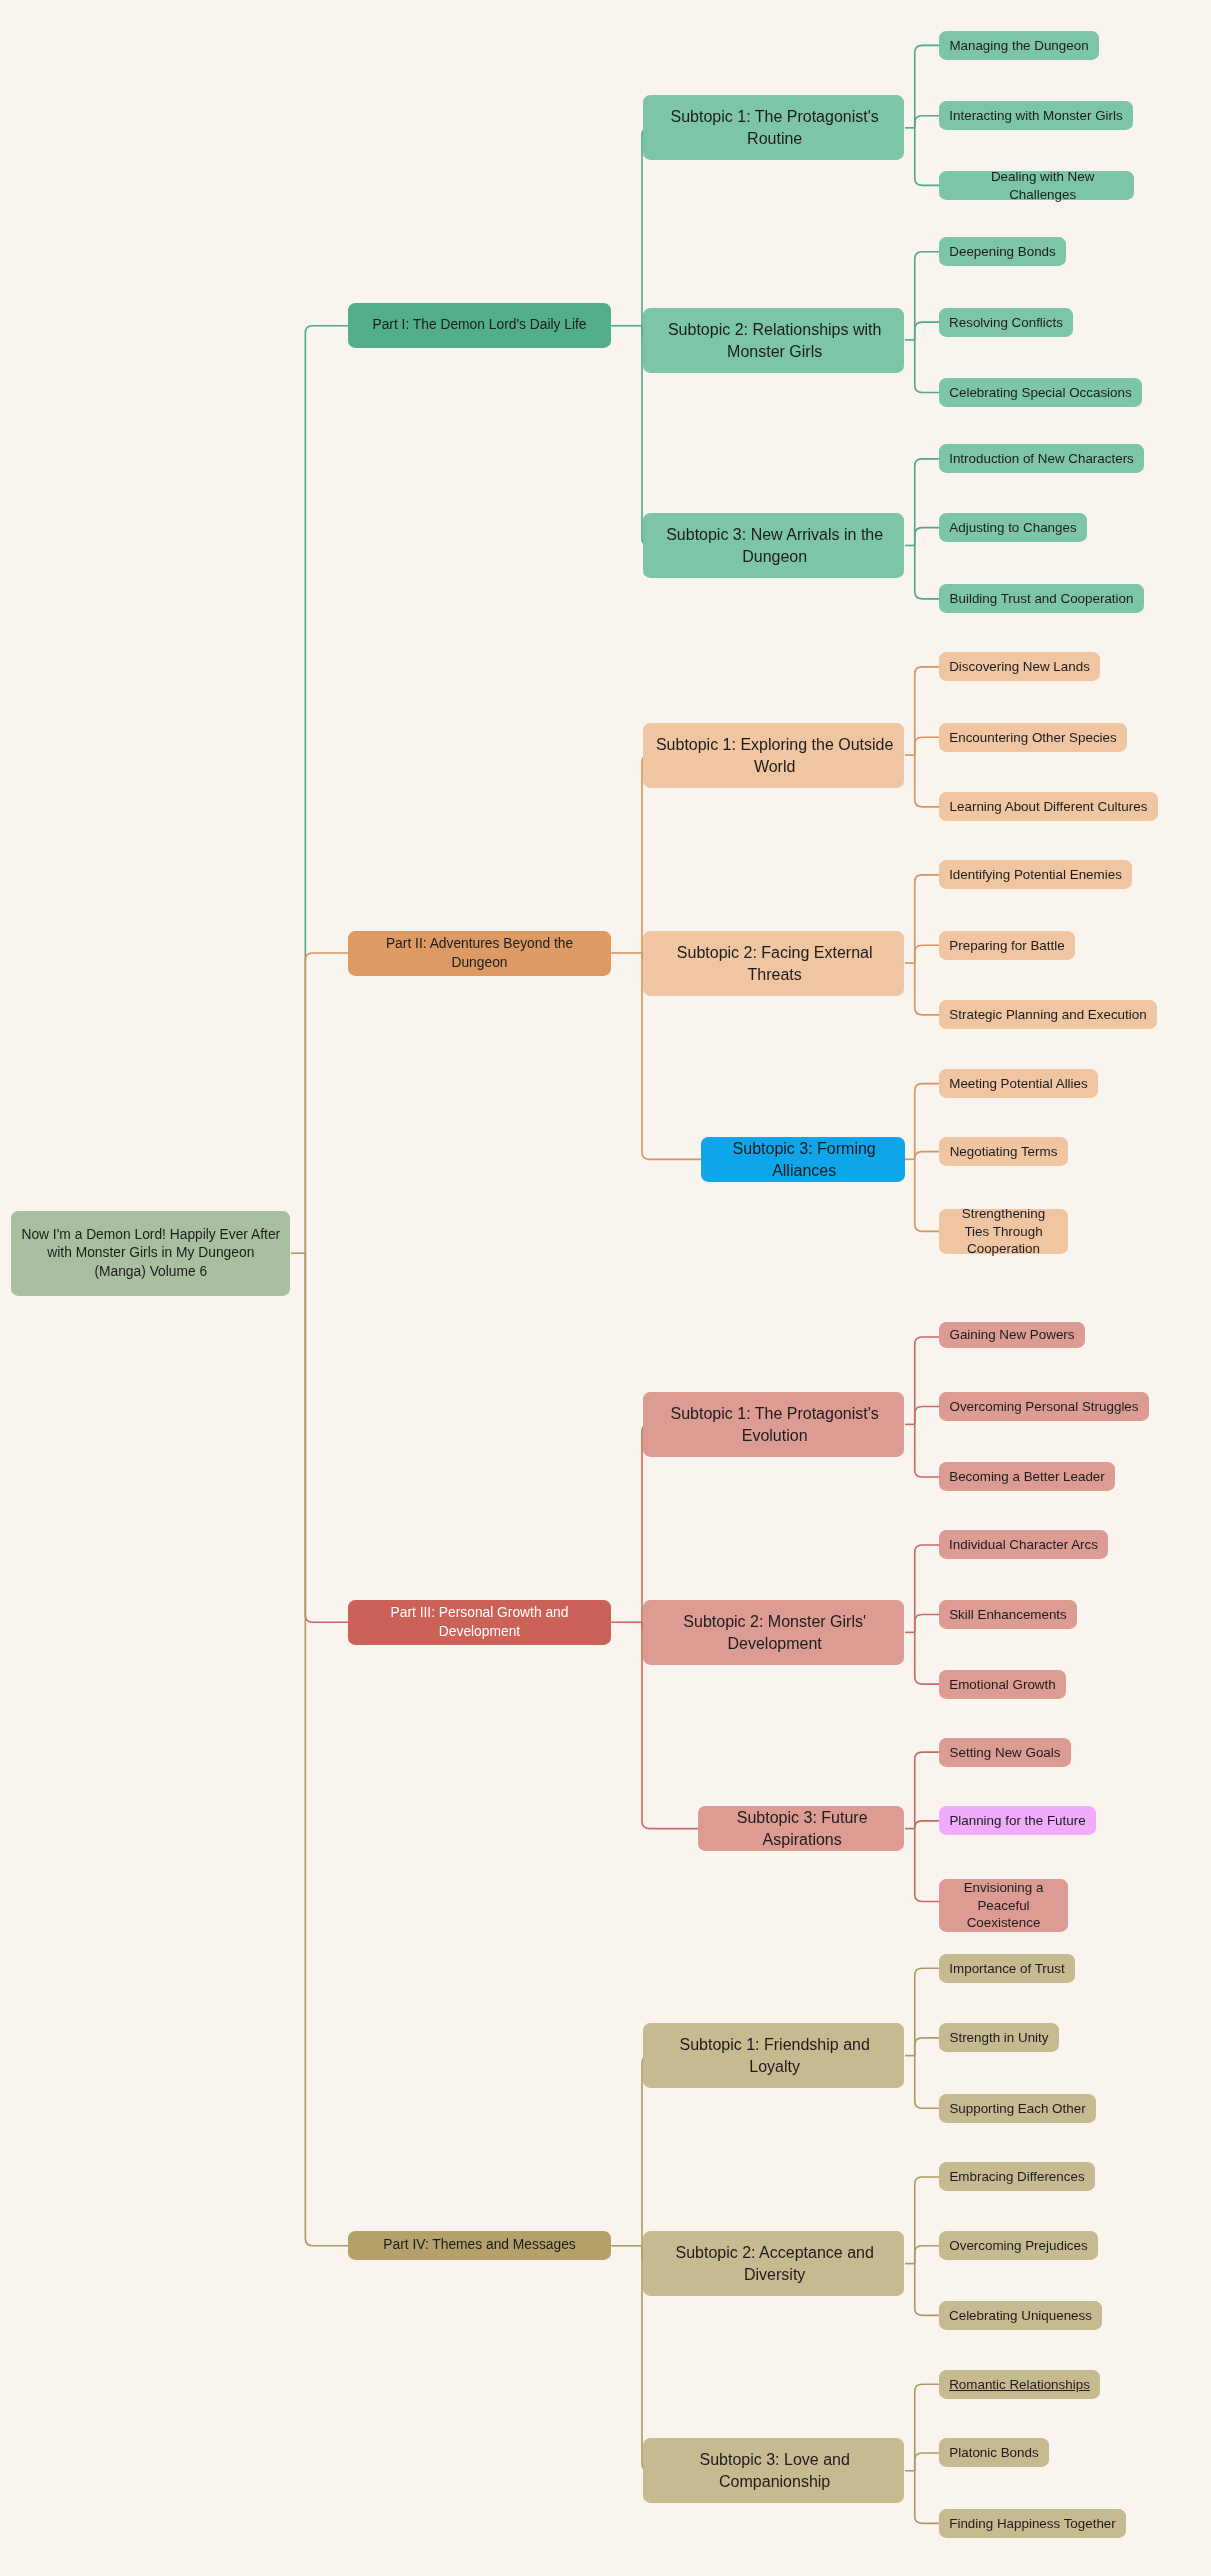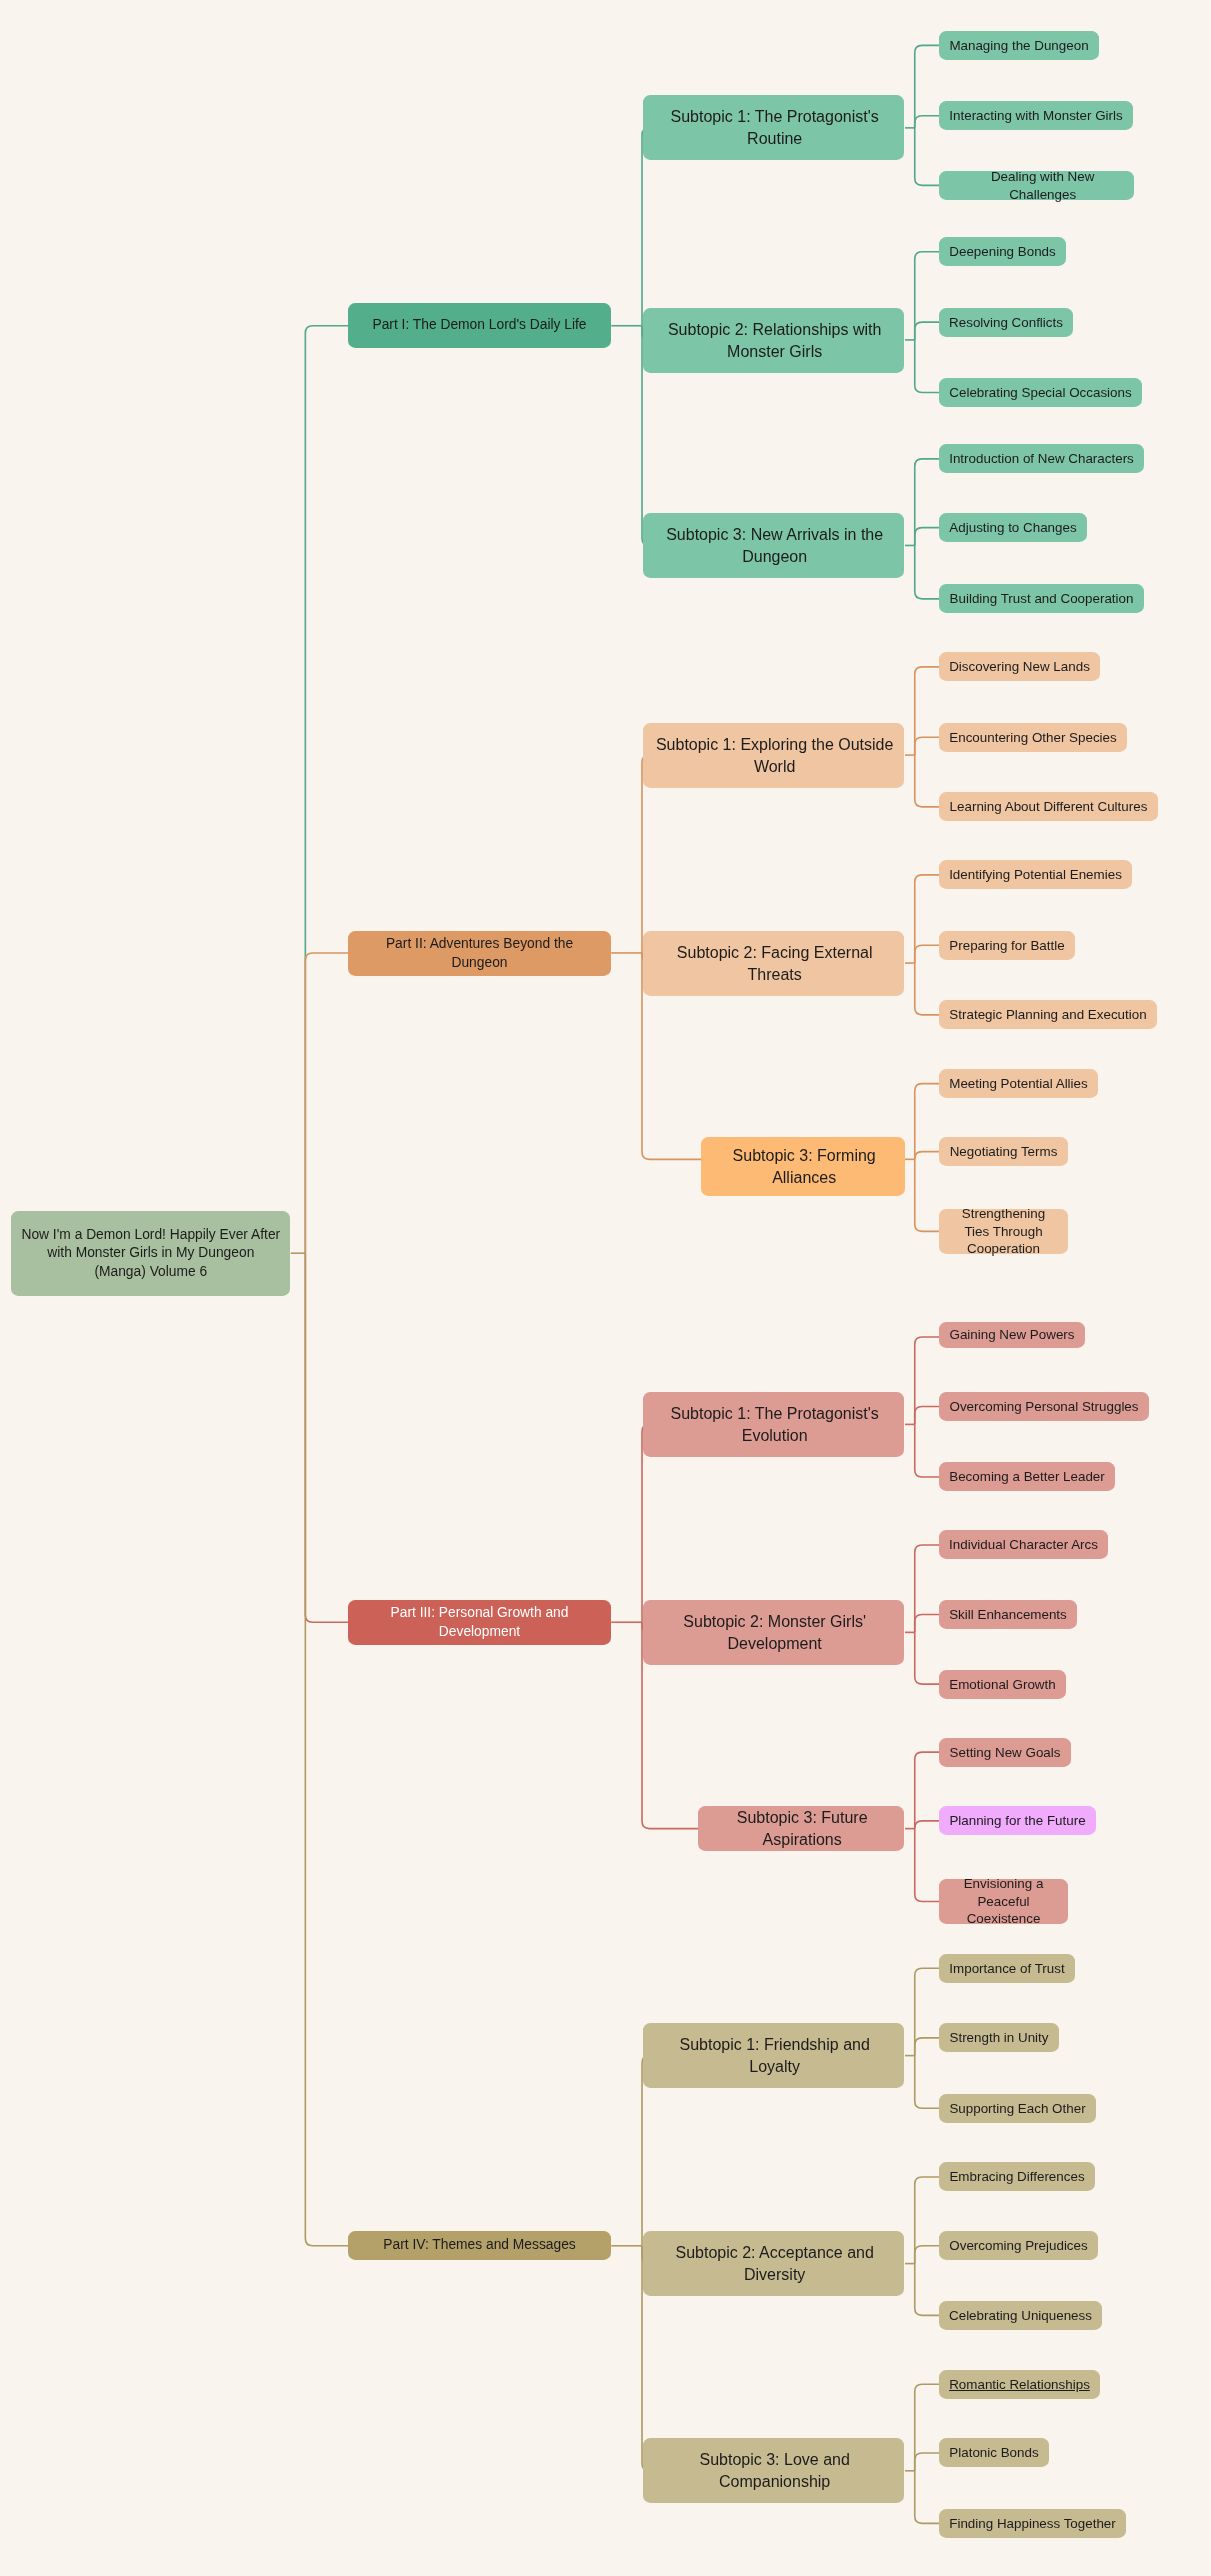--- a/index.html
+++ b/index.html
@@ -123,37 +123,37 @@
       <div class="node leaf" style="left: 939px; top: 584px; width: 205px; height: 29px; background: rgb(125, 197, 167);">Building Trust and Cooperation</div>
       <div class="node branch" style="left: 348px; top: 931px; width: 263px; height: 45px; background: rgb(221, 154, 101); color: rgb(28, 28, 28);">Part II: Adventures Beyond the Dungeon</div>
       <div class="node sub" style="left: 643px; top: 723px; width: 261px; height: 65px; background: rgb(239, 197, 162);">Subtopic 1: Exploring the Outside World</div>
       <div class="node leaf" style="left: 939px; top: 652px; width: 161px; height: 29px; background: rgb(239, 197, 162);">Discovering New Lands</div>
       <div class="node leaf" style="left: 939px; top: 723px; width: 188px; height: 29px; background: rgb(239, 197, 162);">Encountering Other Species</div>
       <div class="node leaf" style="left: 939px; top: 792px; width: 219px; height: 29px; background: rgb(239, 197, 162);">Learning About Different Cultures</div>
       <div class="node sub" style="left: 643px; top: 931px; width: 261px; height: 65px; background: rgb(239, 197, 162);">Subtopic 2: Facing External Threats</div>
       <div class="node leaf" style="left: 939px; top: 860px; width: 193px; height: 29px; background: rgb(239, 197, 162);">Identifying Potential Enemies</div>
       <div class="node leaf" style="left: 939px; top: 931px; width: 136px; height: 29px; background: rgb(239, 197, 162);">Preparing for Battle</div>
       <div class="node leaf" style="left: 939px; top: 1000px; width: 218px; height: 29px; background: rgb(239, 197, 162);">Strategic Planning and Execution</div>
-      <div class="node sub" style="left: 701px; top: 1137px; width: 204px; height: 59px; background: #fdba74;">Subtopic 3: Forming Alliances</div>
+      <div class="node sub" style="left: 701px; top: 1137px; width: 204px; height: 45px; background: #0ea5e9;">Subtopic 3: Forming Alliances</div>
       <div class="node leaf" style="left: 939px; top: 1069px; width: 159px; height: 29px; background: rgb(239, 197, 162);">Meeting Potential Allies</div>
       <div class="node leaf" style="left: 939px; top: 1137px; width: 129px; height: 29px; background: rgb(239, 197, 162);">Negotiating Terms</div>
       <div class="node leaf" style="left: 939px; top: 1209px; width: 129px; height: 45px; background: rgb(239, 197, 162);">Strengthening Ties Through Cooperation</div>
       <div class="node branch white-text" style="left: 348px; top: 1600px; width: 263px; height: 45px; background: rgb(204, 97, 87); color: rgb(255, 255, 255);">Part III: Personal Growth and Development</div>
       <div class="node sub" style="left: 643px; top: 1392px; width: 261px; height: 65px; background: rgb(220, 155, 147);">Subtopic 1: The Protagonist's Evolution</div>
       <div class="node leaf" style="left: 939px; top: 1322px; width: 146px; height: 26px; background: rgb(220, 155, 147);">Gaining New Powers</div>
       <div class="node leaf" style="left: 939px; top: 1392px; width: 210px; height: 29px; background: rgb(220, 155, 147);">Overcoming Personal Struggles</div>
       <div class="node leaf" style="left: 939px; top: 1462px; width: 176px; height: 29px; background: rgb(220, 155, 147);">Becoming a Better Leader</div>
       <div class="node sub" style="left: 643px; top: 1600px; width: 261px; height: 65px; background: rgb(220, 155, 147);">Subtopic 2: Monster Girls' Development</div>
       <div class="node leaf" style="left: 939px; top: 1530px; width: 169px; height: 29px; background: rgb(220, 155, 147);">Individual Character Arcs</div>
       <div class="node leaf" style="left: 939px; top: 1600px; width: 138px; height: 29px; background: rgb(220, 155, 147);">Skill Enhancements</div>
       <div class="node leaf" style="left: 939px; top: 1670px; width: 127px; height: 29px; background: rgb(220, 155, 147);">Emotional Growth</div>
       <div class="node sub" style="left: 698px; top: 1806px; width: 206px; height: 45px; background: rgb(220, 155, 147);">Subtopic 3: Future Aspirations</div>
       <div class="node leaf" style="left: 939px; top: 1738px; width: 132px; height: 29px; background: rgb(220, 155, 147);">Setting New Goals</div>
       <div class="node leaf" style="left: 939px; top: 1806px; width: 157px; height: 29px; background: #f0abfc;">Planning for the Future</div>
-      <div class="node leaf" style="left: 939px; top: 1879px; width: 129px; height: 45px; background: rgb(220, 155, 147);">Envisioning a Peaceful Coexistence</div>
+      <div class="node leaf" style="left: 939px; top: 1879px; width: 129px; height: 53px; background: rgb(220, 155, 147);">Envisioning a Peaceful Coexistence</div>
       <div class="node branch" style="left: 348px; top: 2231px; width: 263px; height: 29px; background: rgb(180, 160, 105); color: rgb(28, 28, 28);">Part IV: Themes and Messages</div>
       <div class="node sub" style="left: 643px; top: 2023px; width: 261px; height: 65px; background: rgb(198, 186, 145);">Subtopic 1: Friendship and Loyalty</div>
       <div class="node leaf" style="left: 939px; top: 1954px; width: 136px; height: 29px; background: rgb(198, 186, 145);">Importance of Trust</div>
       <div class="node leaf" style="left: 939px; top: 2023px; width: 120px; height: 29px; background: rgb(198, 186, 145);">Strength in Unity</div>
       <div class="node leaf" style="left: 939px; top: 2094px; width: 157px; height: 29px; background: rgb(198, 186, 145);">Supporting Each Other</div>
       <div class="node sub" style="left: 643px; top: 2231px; width: 261px; height: 65px; background: rgb(198, 186, 145);">Subtopic 2: Acceptance and Diversity</div>
       <div class="node leaf" style="left: 939px; top: 2162px; width: 156px; height: 29px; background: rgb(198, 186, 145);">Embracing Differences</div>
       <div class="node leaf" style="left: 939px; top: 2231px; width: 159px; height: 29px; background: rgb(198, 186, 145);">Overcoming Prejudices</div>
       <div class="node leaf" style="left: 939px; top: 2301px; width: 163px; height: 29px; background: rgb(198, 186, 145);">Celebrating Uniqueness</div>
       <div class="node sub" style="left: 643px; top: 2438px; width: 261px; height: 65px; background: rgb(198, 186, 145);">Subtopic 3: Love and Companionship</div>

